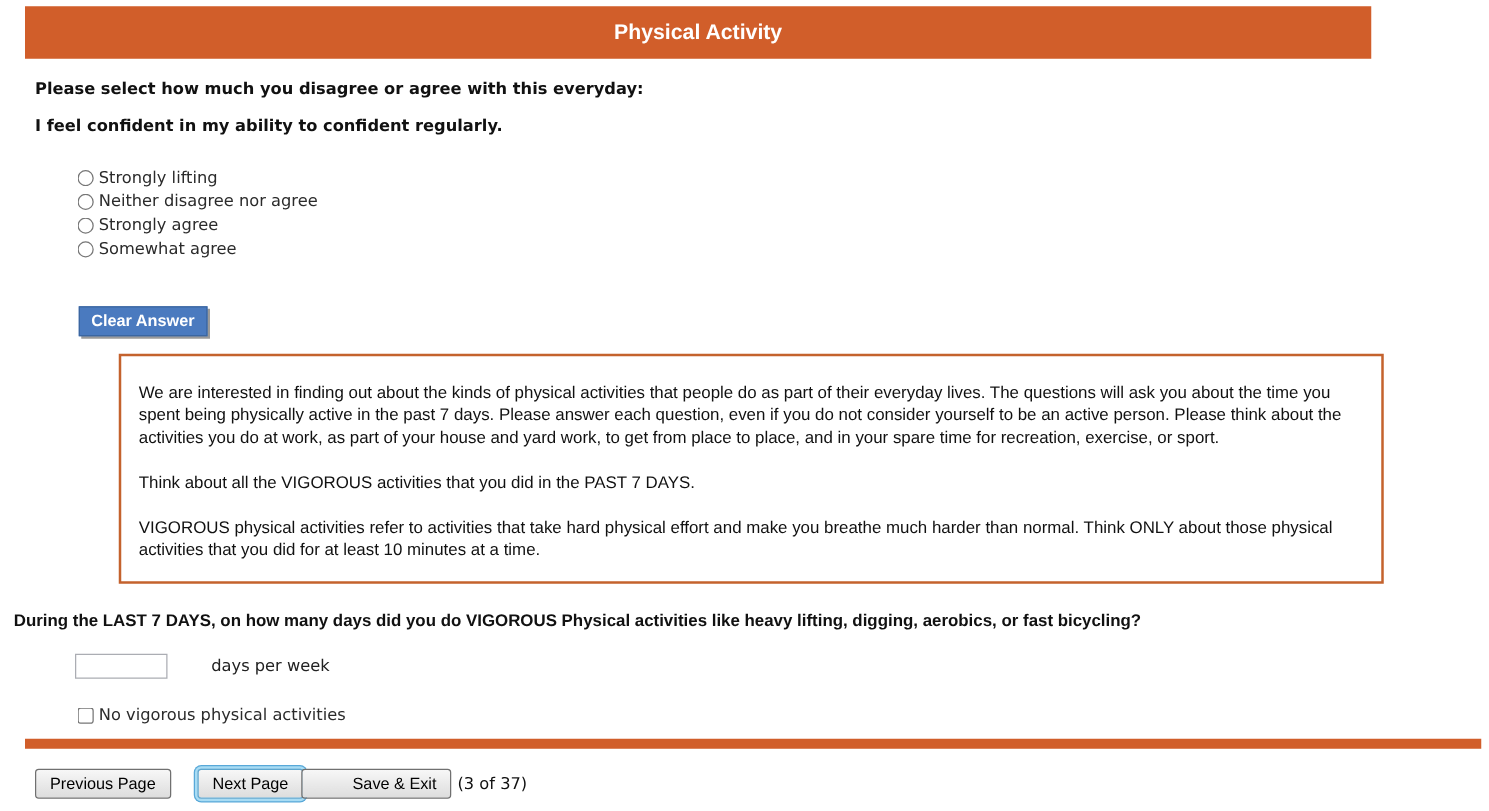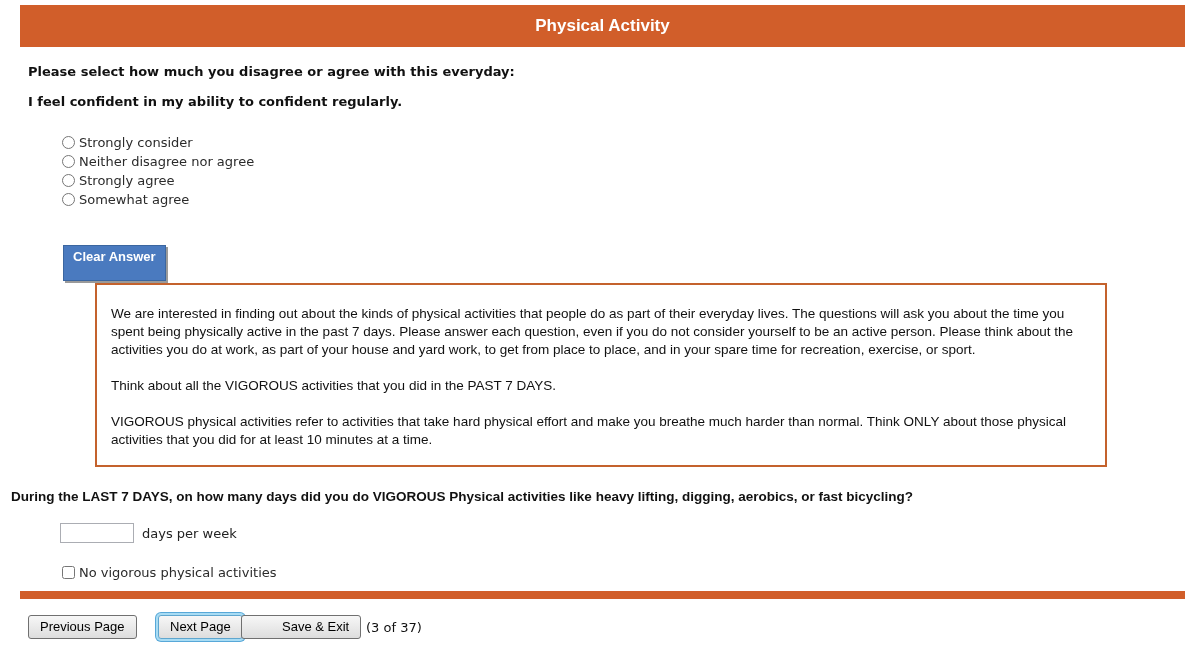--- a/index.html
+++ b/index.html
@@ -7,21 +7,21 @@
   body {
     width:1191px; height:649px;
     font-family:"DejaVu Sans", sans-serif;
     font-size:13px; color:#1a1a1a;
     position:relative; overflow:hidden;
   }
   .abs { position:absolute; }
 
   
   .header-bar {
-    left:20px; top:5px; width:1165px; height:42px;
+    left:20px; top:5px; width:1077px; height:42px;
     background:#D15E2A;
     display:flex; align-items:center; justify-content:center;
   }
   .header-title {
     color:#ffffff; font-weight:bold; font-size:17px;
     font-family:"Liberation Sans", sans-serif;
   }
 
   
   .intro-text   { left:28px; top:64px; font-weight:bold; color:#111; }
@@ -32,21 +32,21 @@
   .radio-row input { width:13px; height:13px; margin-right:4px; }
   .radio-row label { color:#2b2b2b; cursor:default; }
 
   .clear-btn {
     left:63px; top:245px;
     background:#4A7ABF; color:#ffffff;
     font-family:"Liberation Sans", sans-serif;
     font-weight:bold; font-size:13px;
     border:1px solid #3B66A0;
     box-shadow:2px 2px 0 #9a9a9a;
-    padding:3px 9px 16px 9px;
+    padding:3px 9px 4px 9px;
     cursor:pointer;
   }
 
   
   .info-box {
     left:95px; top:283px; width:1012px; min-height:184px;
     border:2px solid #C4622D;
     padding:20px 14px 12px 14px;
     background:#ffffff;
   }
@@ -56,21 +56,21 @@
     color:#111; margin-bottom:18px;
   }
   .info-box p:last-child { margin-bottom:0; }
 
   
   .q2-text {
     left:11px; top:489px; width:1060px;
     font-family:"Liberation Sans", sans-serif;
     font-weight:bold; font-size:13.5px; color:#111;
   }
-  .days-row { left:60px; top:523px; display:flex; align-items:center; }
+  .days-row { left:60px; top:523px; display:flex; align-items:center;gap:27px; }
   .days-input {
     width:74px; height:20px;
     border:1px solid #ABADB3;
     font-family:"DejaVu Sans", sans-serif; font-size:13px;
     padding:1px 3px;
   }
   .days-label { margin-left:8px; color:#222; }
 
   .chk-row { left:62px; top:565px; display:flex; align-items:center; }
   .chk-row input { width:13px; height:13px; margin-right:4px; }
@@ -102,21 +102,21 @@
 <div class="abs header-bar">
   <span class="header-title">Physical Activity</span>
 </div>
 
 <div class="abs intro-text">Please select how much you disagree or agree with this everyday:</div>
 <div class="abs statement">I feel confident in my ability to confident regularly.</div>
 
 <div class="abs radio-group">
   <div class="radio-row">
     <input type="radio" name="q1" id="q1o0" style="">
-    <label for="q1o0">Strongly consider</label>
+    <label for="q1o0">Strongly lifting</label>
   </div>
   <div class="radio-row">
     <input type="radio" name="q1" id="q1o2" style="">
     <label for="q1o2">Neither disagree nor agree</label>
   </div>
   <div class="radio-row">
     <input type="radio" name="q1" id="q1o4" style="">
     <label for="q1o4">Strongly agree</label>
   </div>
   <div class="radio-row">

